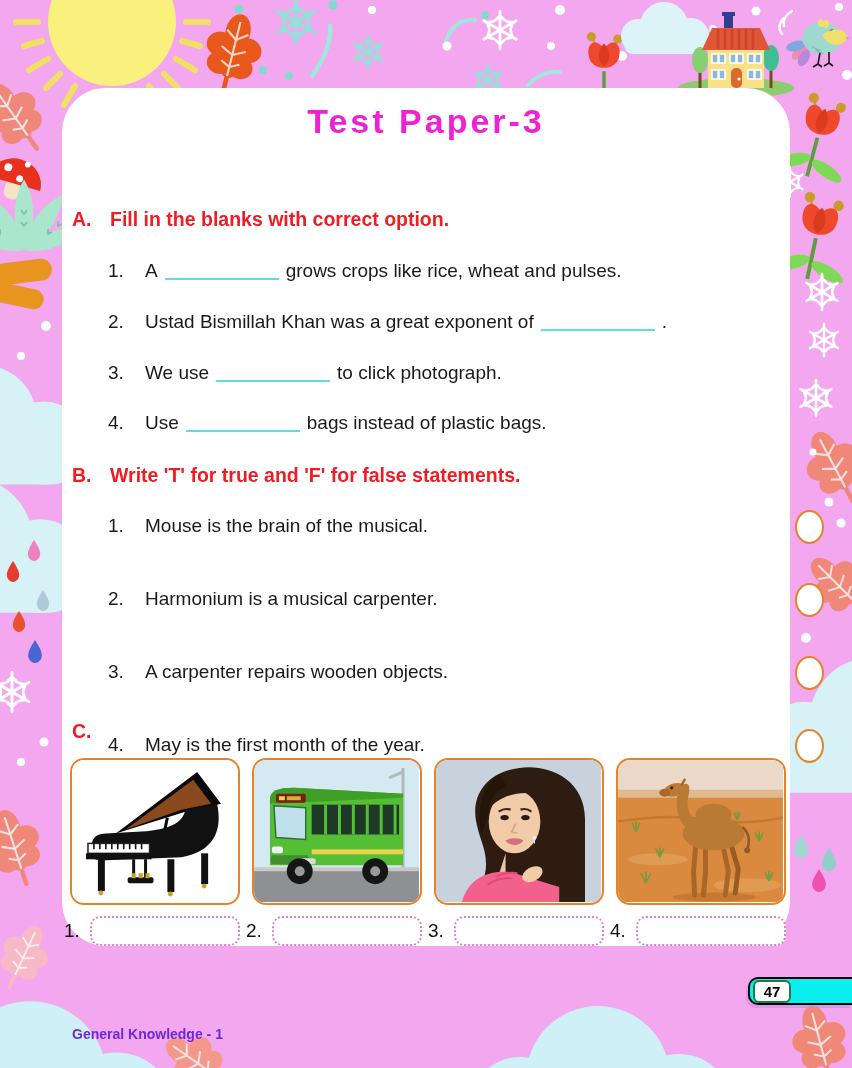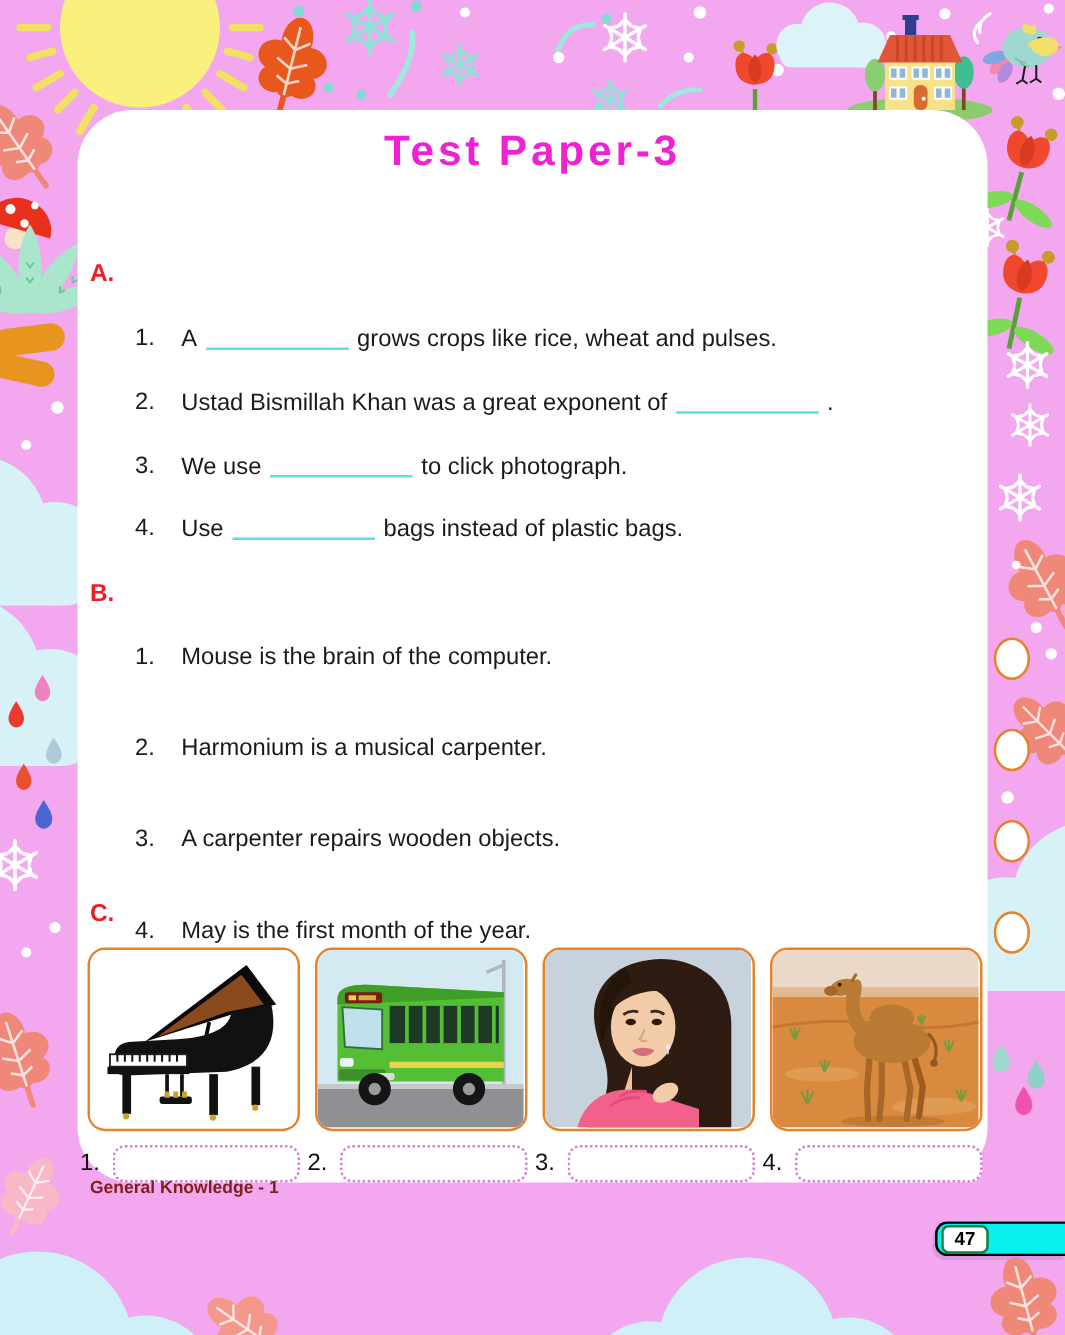--- a/index.html
+++ b/index.html
@@ -26,21 +26,21 @@
   .tfrow{position:relative;}
   .tfcircle{position:absolute;right:12px;top:-5px;width:25px;height:30px;
             border:2.5px solid #E5832B;border-radius:50%;background:#fff;}
   .pic{position:absolute;top:670px;width:170px;height:147px;border:2.5px solid #E5832B;
        border-radius:14px;background:#fff;overflow:hidden;box-sizing:border-box;}
   .pic svg{display:block;}
   .ans{position:absolute;top:828px;height:30px;width:176px;display:flex;align-items:center;}
   .ans .num{font-size:19px;color:#111;width:26px;flex:none;}
   .ansbox{flex:1;height:26px;border:2px dotted #D97FDB;border-radius:10px;background:#fff;}
   
-  .book{position:absolute;left:72px;top:941px;font-size:14px;font-weight:bold;color:#7f1d1d;}
+  .book{position:absolute;left:72px;top:1026px;font-size:14px;font-weight:bold;color:#6d28d9;}
   .tab{position:absolute;right:0;top:977px;width:104px;height:28px;background:#0AEFEF;
        border:2px solid #000;border-right:none;border-radius:10px 0 0 10px;display:flex;
        align-items:center;box-sizing:border-box;box-shadow:-2px 3px 0 rgba(200,140,220,.55);}
   .tab .pn{margin-left:3px;background:#fff;border:2px solid #15803d;border-radius:6px;width:34px;
            height:19px;display:flex;align-items:center;justify-content:center;font-weight:bold;
            font-size:15px;color:#000;}
 </style>
 </head>
 <body>
 
@@ -300,44 +300,46 @@
     <g transform="translate(820,1042) rotate(-15) scale(1.5)" color="#F08878">
         <use href="#leaf"></use>
       </g>
   </svg>
 
   <div class="card">
     <div class="title">Test Paper-3</div>
 
     <div class="sec" style="top:120px;">
       <span class="letter">A.</span>
+      <span>Fill in the blanks with correct option.</span>
     </div>
     <div class="q" style="top:172px;">
       <span class="num">1.</span>
       <span class="qline"><span>A</span><span class="blank"></span><span>grows crops like rice, wheat and pulses.</span></span>
     </div>
     <div class="q" style="top:223px;">
       <span class="num">2.</span>
       <span class="qline"><span>Ustad Bismillah Khan was a great exponent of</span><span class="blank"></span><span>.</span></span>
     </div>
     <div class="q" style="top:274px;">
       <span class="num">3.</span>
       <span class="qline"><span>We use</span><span class="blank"></span><span>to click photograph.</span></span>
     </div>
     <div class="q" style="top:324px;">
       <span class="num">4.</span>
       <span class="qline"><span>Use</span><span class="blank"></span><span>bags instead of plastic bags.</span></span>
     </div>
 
     <div class="sec" style="top:376px;">
       <span class="letter">B.</span>
+      <span>Write 'T' for true and 'F' for false statements.</span>
     </div>
     <div class="q tfrow" style="top:427px;">
       <span class="num">1.</span>
-      <span class="qline">Mouse is the brain of the computer.</span>
+      <span class="qline">Mouse is the brain of the musical.</span>
       <span class="tfcircle"></span>
     </div>
     <div class="q tfrow" style="top:478px;">
       <span class="num">2.</span>
       <span class="qline">Harmonium is a musical carpenter.</span>
       <span class="tfcircle"></span>
     </div>
     <div class="q tfrow" style="top:529px;">
       <span class="num">3.</span>
       <span class="qline">A carpenter repairs wooden objects.</span>

